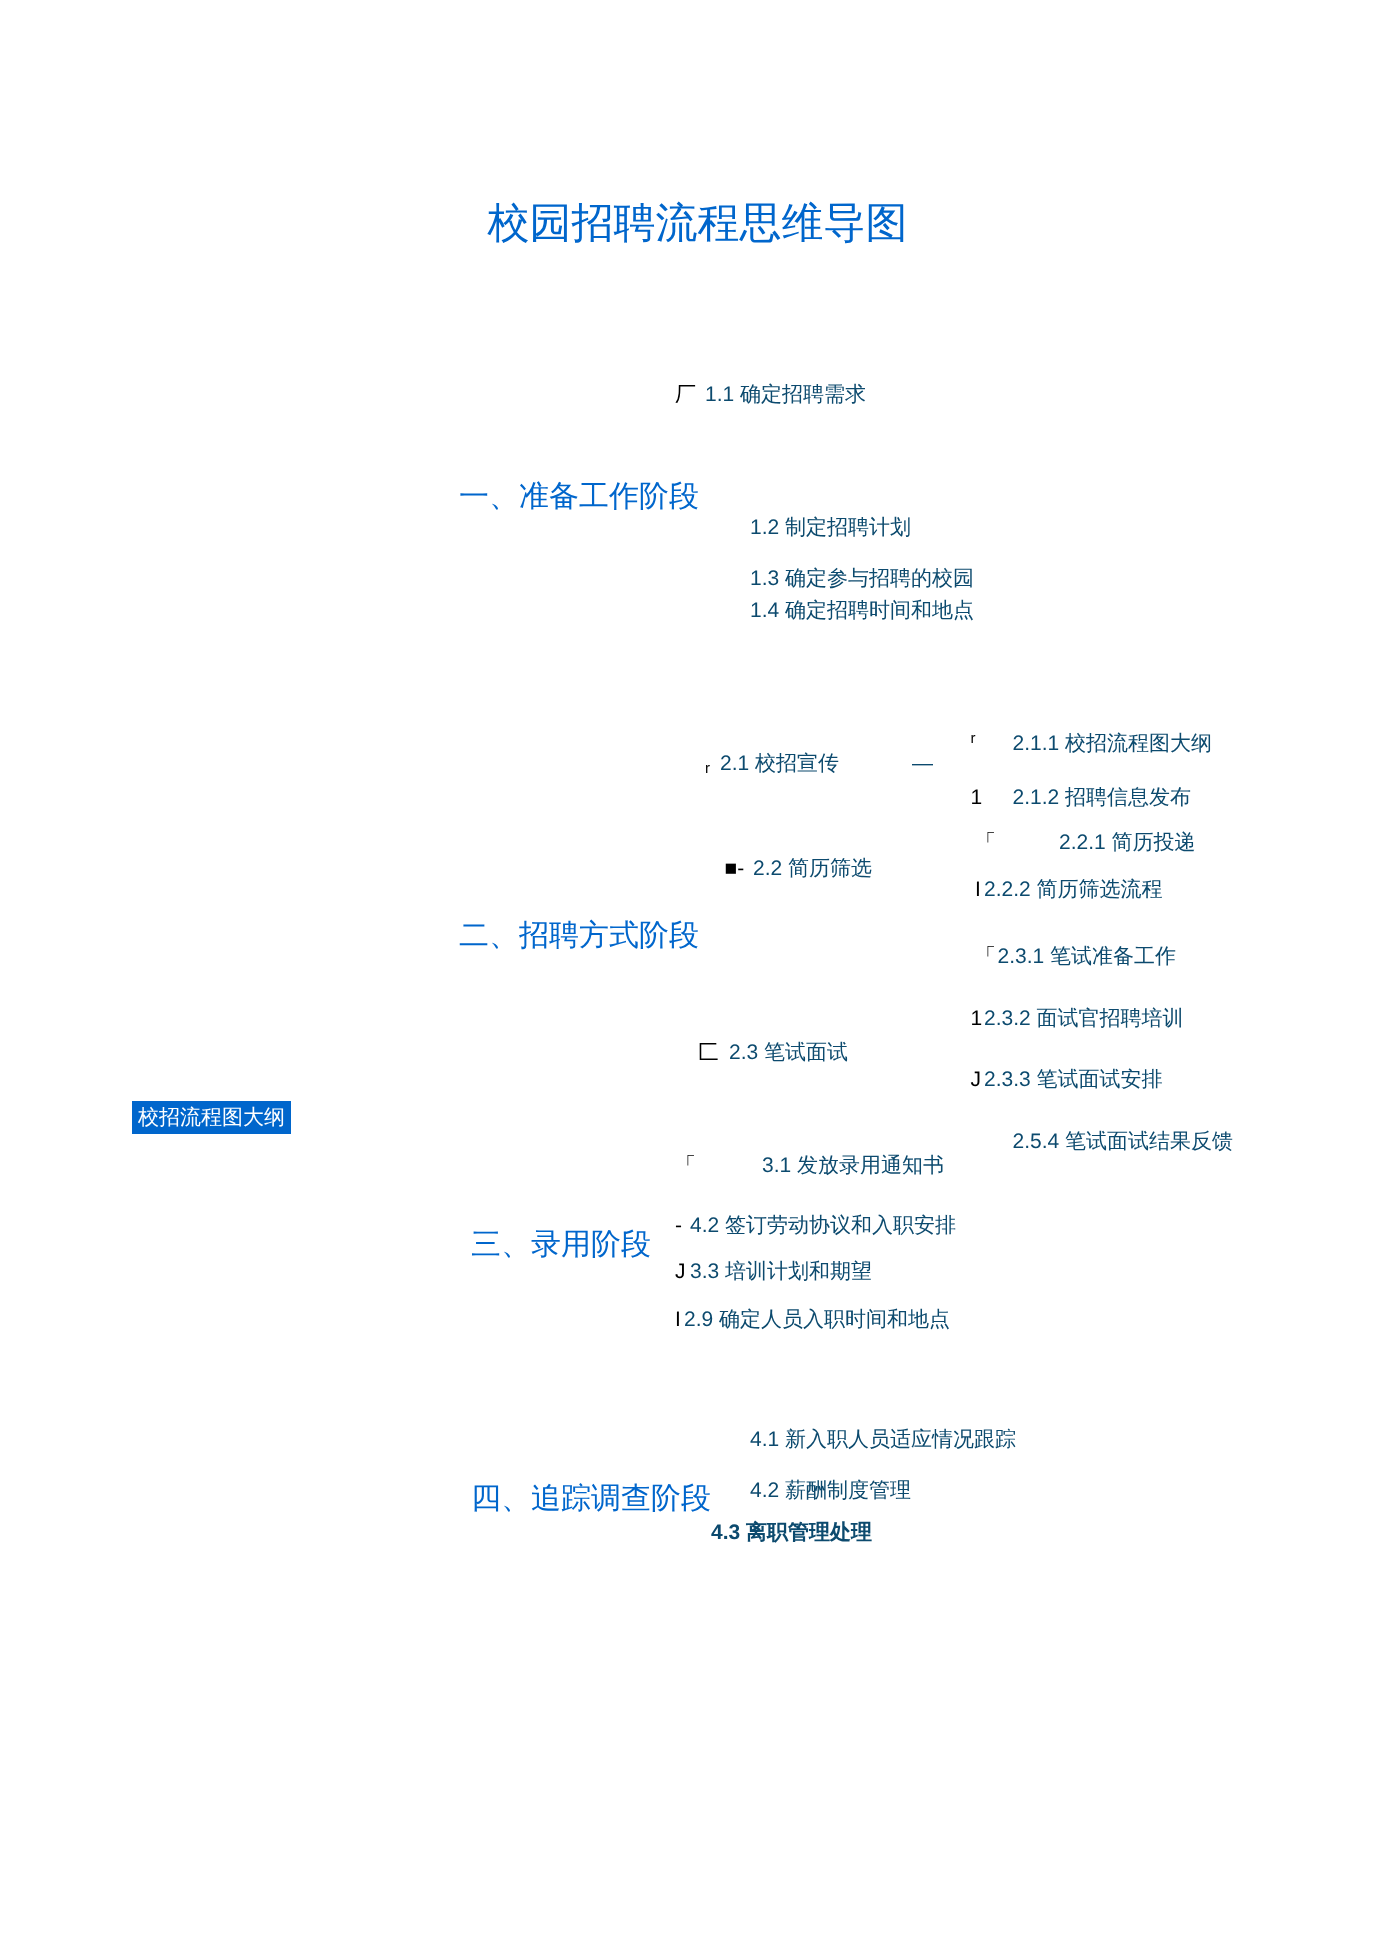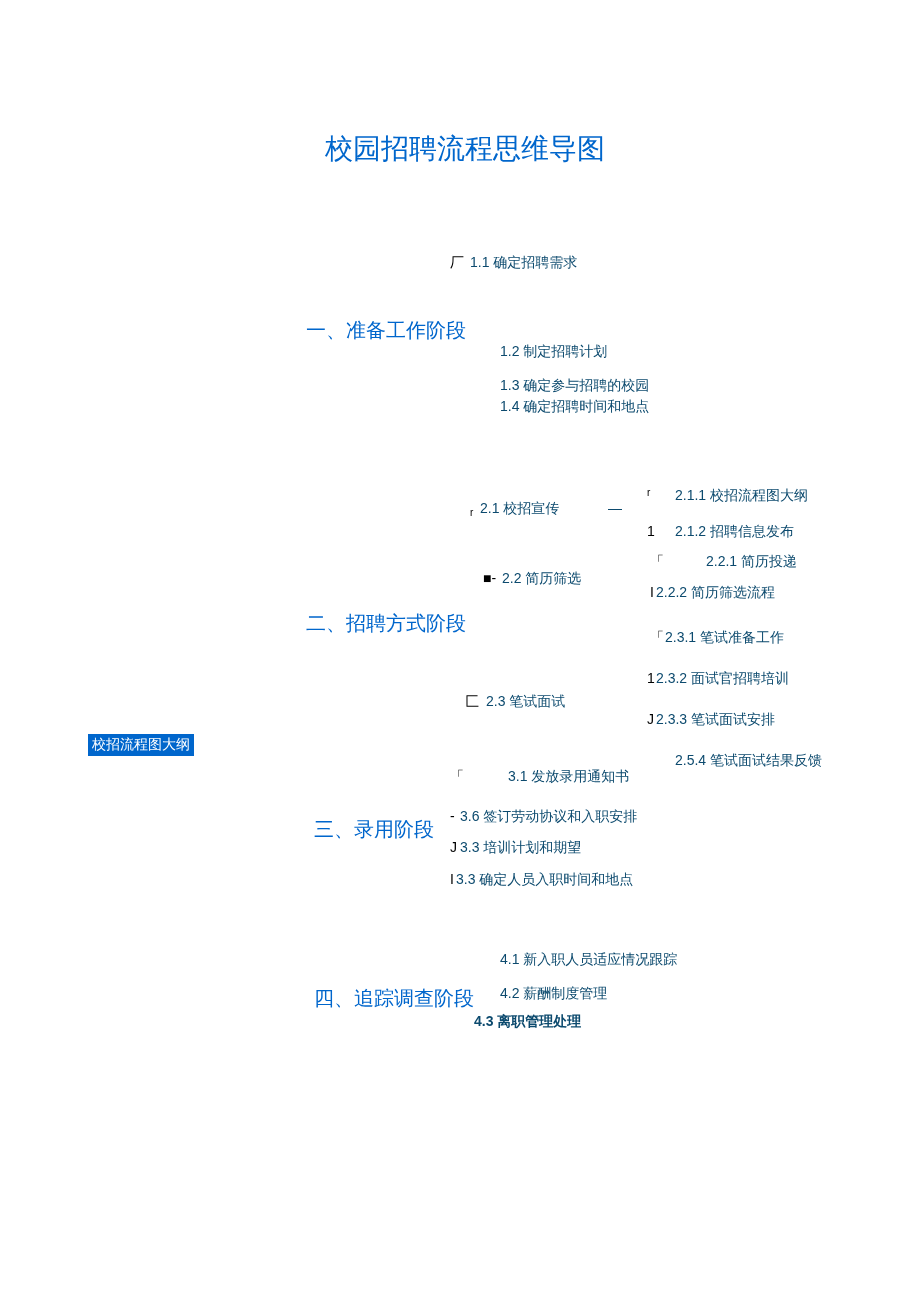--- a/index.html
+++ b/index.html
@@ -99,25 +99,25 @@
 <span class="node-text" style="top:711px; left:656px;">2.3.3 笔试面试安排</span>
 
 <span class="node-text" style="top:752px; left:675px;">2.5.4 笔试面试结果反馈</span>
 
 <div class="branch-label" style="top:816px; left:314px;">三、录用阶段</div>
 
 <span class="node-prefix-text" style="top:768px; left:450px;">「</span>
 <span class="node-text" style="top:768px; left:488px;margin-left:20px;">3.1 发放录用通知书</span>
 
 <span class="node-prefix-text" style="top:808px; left:450px;">-</span>
-<span class="node-text" style="top:808px; left:460px;">3.6 签订劳动协议和入职安排</span>
+<span class="node-text" style="top:808px; left:460px;">4.2 签订劳动协议和入职安排</span>
 
 <span class="node-prefix-text" style="top:839px; left:450px;">J</span>
 <span class="node-text" style="top:839px; left:460px;">3.3 培训计划和期望</span>
 
 <span class="node-prefix-text" style="top:871px; left:450px;">I</span>
-<span class="node-text" style="top:871px; left:456px;">3.3 确定人员入职时间和地点</span>
+<span class="node-text" style="top:871px; left:456px;">2.9 确定人员入职时间和地点</span>
 
 <div class="branch-label" style="top:985px; left:314px;">四、追踪调查阶段</div>
 
 <span class="node-text" style="top:951px; left:500px;">4.1   新入职人员适应情况跟踪</span>
 <span class="node-text" style="top:985px; left:500px;">4.2   薪酬制度管理</span>
 <span class="node-text" style="top:1013px; left:474px;font-weight:bold;">4.3 离职管理处理</span>
 
 </body></html>

